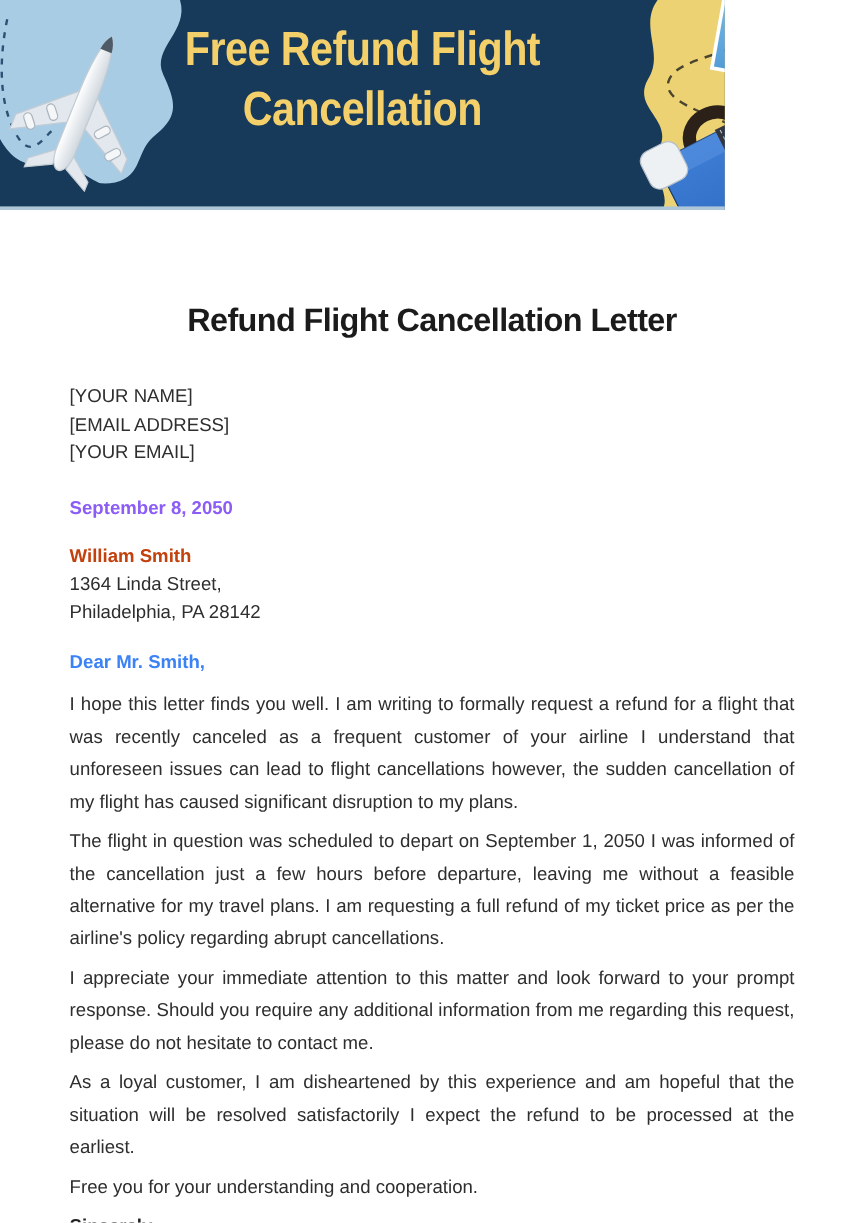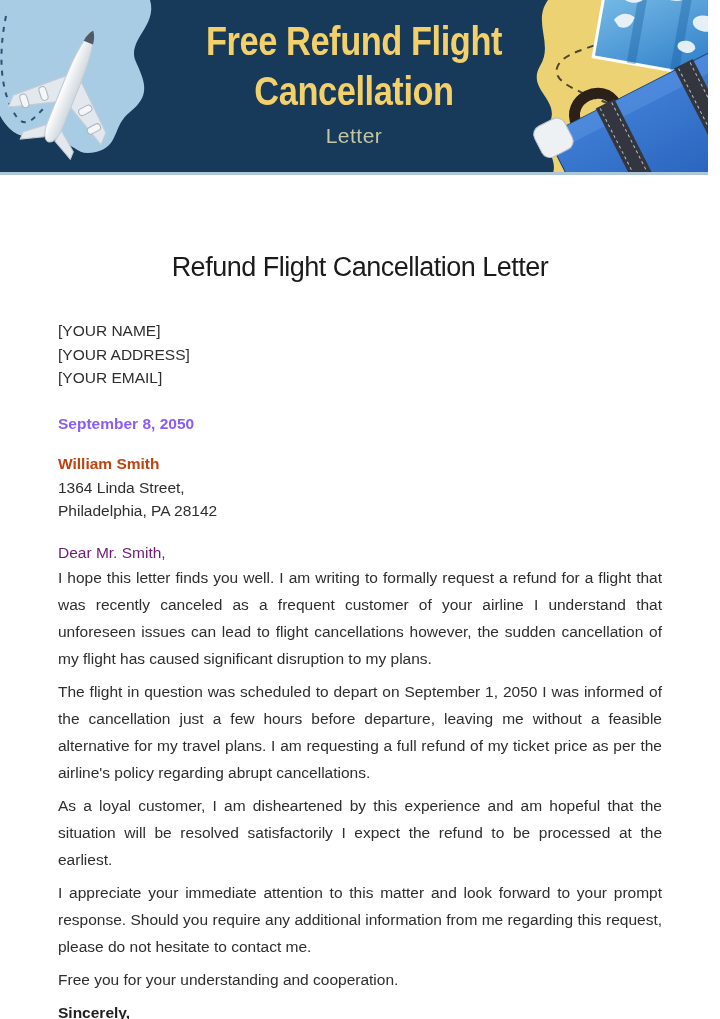--- a/index.html
+++ b/index.html
@@ -9,21 +9,21 @@
     width: 720px;
     height: 1019px;
     overflow: hidden;
     background: #ffffff;
     font-family: "Liberation Sans", "DejaVu Sans", sans-serif;
     margin: 0 auto;
   }
   
   .banner {
     position: relative;
-    width: 708px;
+    width: 604px;
     height: 175px;
     background: #17395a;
     overflow: hidden;
   }
   .banner svg.decor { position: absolute; inset: 0; display: block; }
   .banner-text {
     position: absolute;
     left: 0; right: 0; top: 16px;
     text-align: center;
     z-index: 3;
@@ -47,30 +47,30 @@
   
   .letter {
     padding: 0 58px;
     color: #2e2e2e;
     font-size: 15.5px;
   }
   .doc-title {
     text-align: center;
     font-size: 27px;
     line-height: 36px;
-    font-weight: 400;
+    font-weight: 700;
     color: #1b1b1b;
     letter-spacing: -0.5px;
     margin: 74px 0 34px;
   }
   .addr p { line-height: 23.5px; }
   .sender-block   { margin-bottom: 22px; }
   .date-line      { line-height: 23.5px; font-weight: 700; color: #8b5cf6; margin-bottom: 17px; }
   .recipient-block{ margin-bottom: 18px; }
-  .salutation     { line-height: 23.5px; font-weight: 400; color: #701a75; }
+  .salutation     { line-height: 23.5px; font-weight: 700; color: #3b82f6; margin-bottom: 10px; }
   .bold           { font-weight: 700; color: #c2410c; }
   .para {
     text-align: justify;
     line-height: 27px;
     margin-bottom: 6px;
   }
   .thanks-line { line-height: 27px; margin-bottom: 6px; }
   .signoff     { line-height: 27px; font-weight: 700; color: #1f1f1f; }
 </style>
 </head>
@@ -157,45 +157,44 @@
       </g>
 
       <rect x="0" y="172" width="720" height="3" fill="#aec7d8"></rect>
     </svg>
 
     <div class="banner-text">
       <div class="banner-title">
         <div>Free Refund Flight</div>
         <div>Cancellation</div>
       </div>
-      <div class="banner-subtitle">Letter</div>
     </div>
   </header>
 
   <main class="letter">
     <h1 class="doc-title">Refund Flight Cancellation Letter</h1>
 
     <div class="addr sender-block">
       <p>[YOUR NAME]</p>
-      <p>[YOUR ADDRESS]</p>
+      <p>[EMAIL ADDRESS]</p>
       <p>[YOUR EMAIL]</p>
     </div>
 
     <p class="date-line">September 8, 2050</p>
 
     <div class="addr recipient-block">
       <p class="bold">William Smith</p>
       <p>1364 Linda Street,</p>
       <p>Philadelphia, PA 28142</p>
     </div>
 
     <p class="salutation">Dear Mr. Smith,</p>
 
     <p class="para">I hope this letter finds you well. I am writing to formally request a refund for a flight that was recently canceled as a frequent customer of your airline I understand that unforeseen issues can lead to flight cancellations however, the sudden cancellation of my flight has caused significant disruption to my plans.</p>
     <p class="para">The flight in question was scheduled to depart on September 1, 2050 I was informed of the cancellation just a few hours before departure, leaving me without a feasible alternative for my travel plans. I am requesting a full refund of my ticket price as per the airline's policy regarding abrupt cancellations.</p>
+    <p class="para">I appreciate your immediate attention to this matter and look forward to your prompt response. Should you require any additional information from me regarding this request, please do not hesitate to contact me.</p>
     <p class="para">As a loyal customer, I am disheartened by this experience and am hopeful that the situation will be resolved satisfactorily I expect the refund to be processed at the earliest.</p>
-    <p class="para">I appreciate your immediate attention to this matter and look forward to your prompt response. Should you require any additional information from me regarding this request, please do not hesitate to contact me.</p>
 
     <p class="thanks-line">Free you for your understanding and cooperation.</p>
     <p class="signoff">Sincerely,</p>
   </main>
 
 </div>
 
 </body></html>

